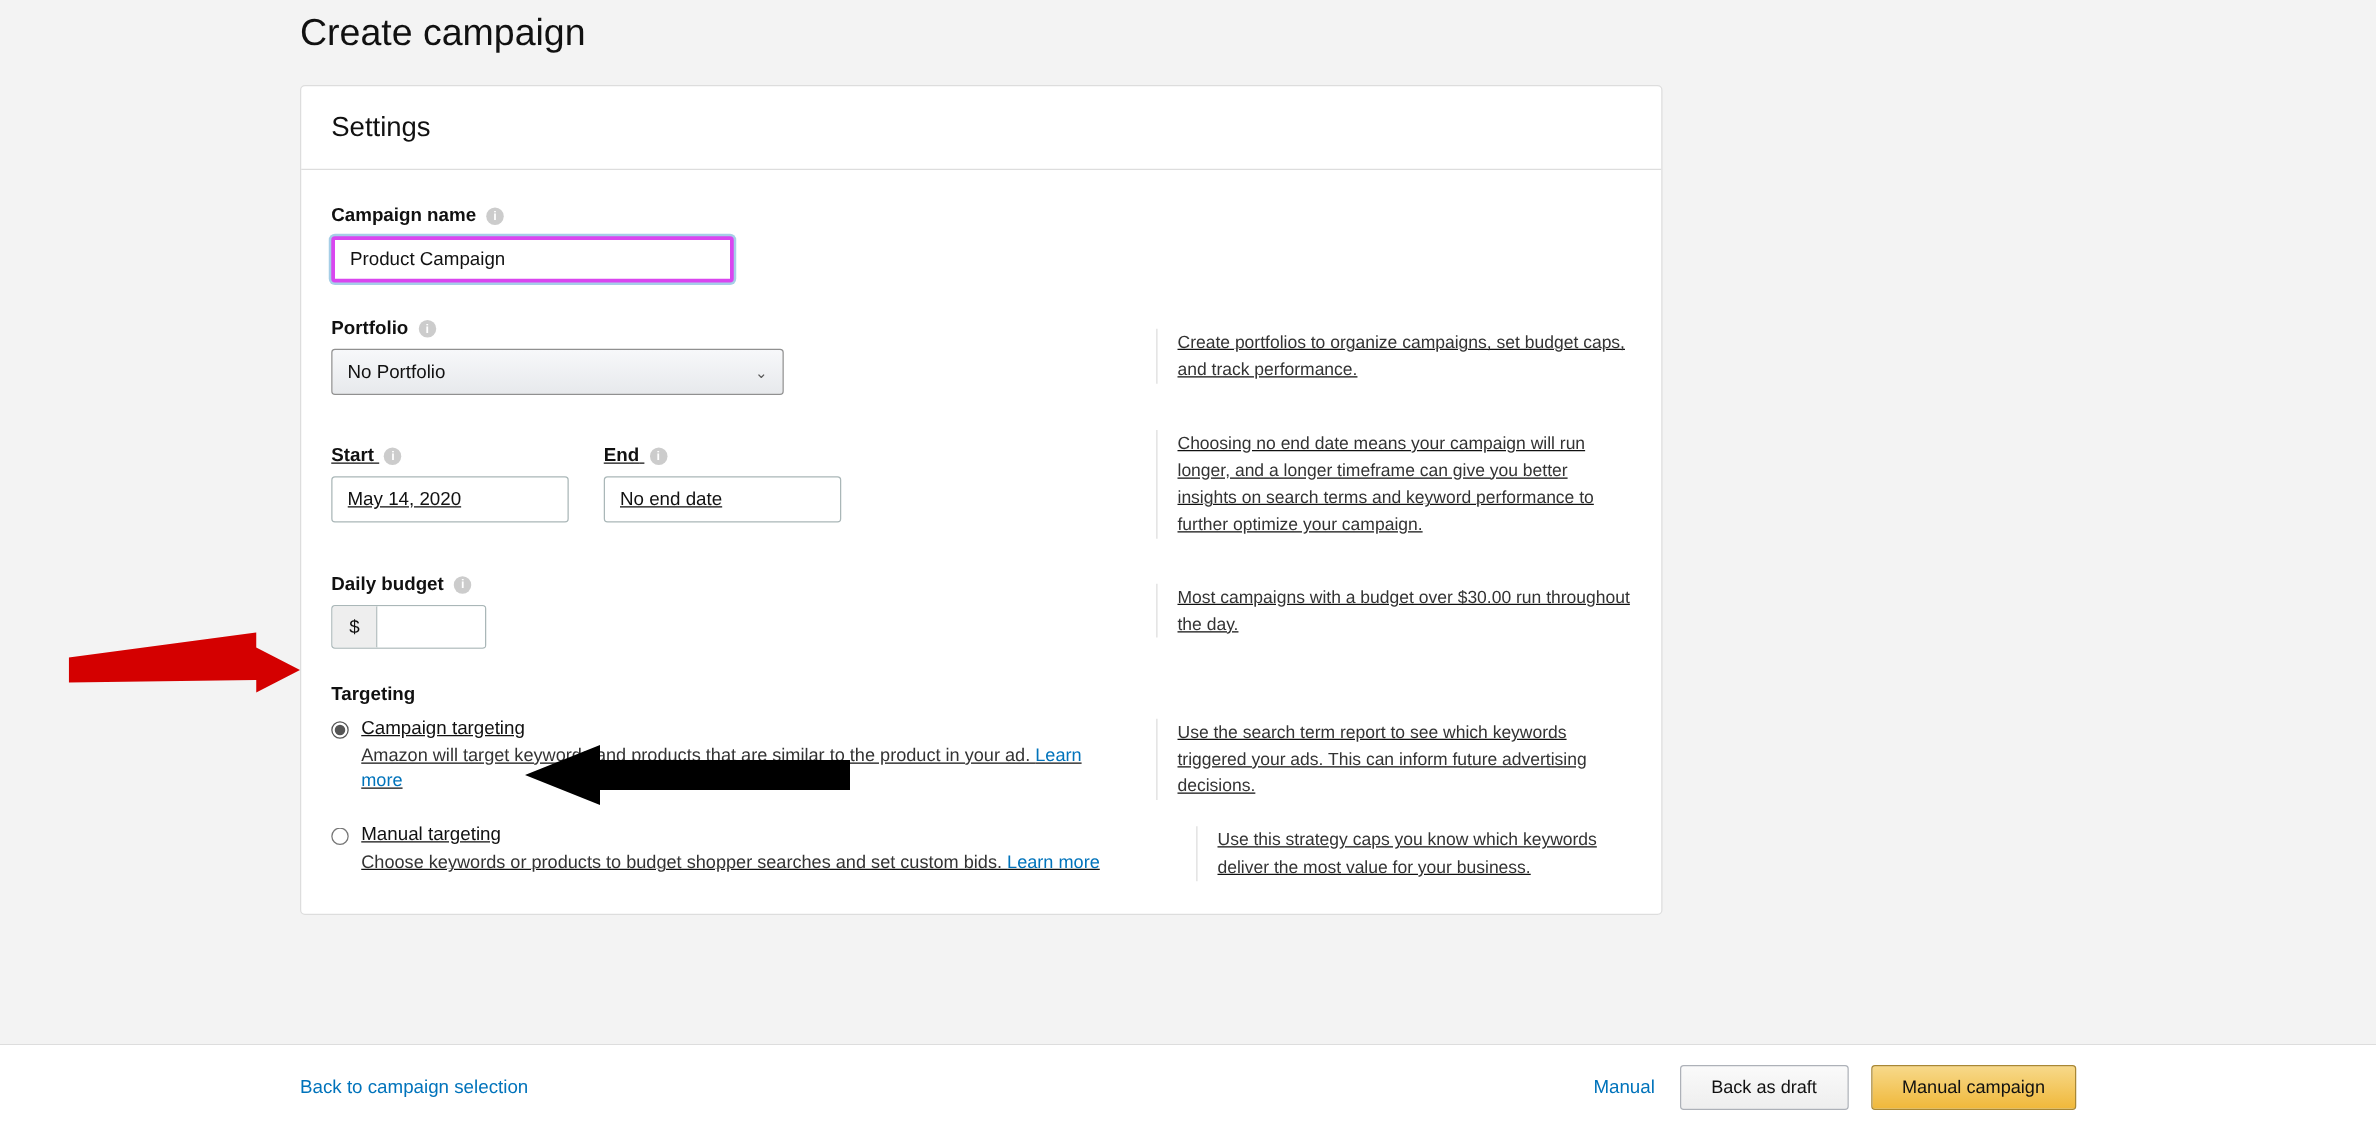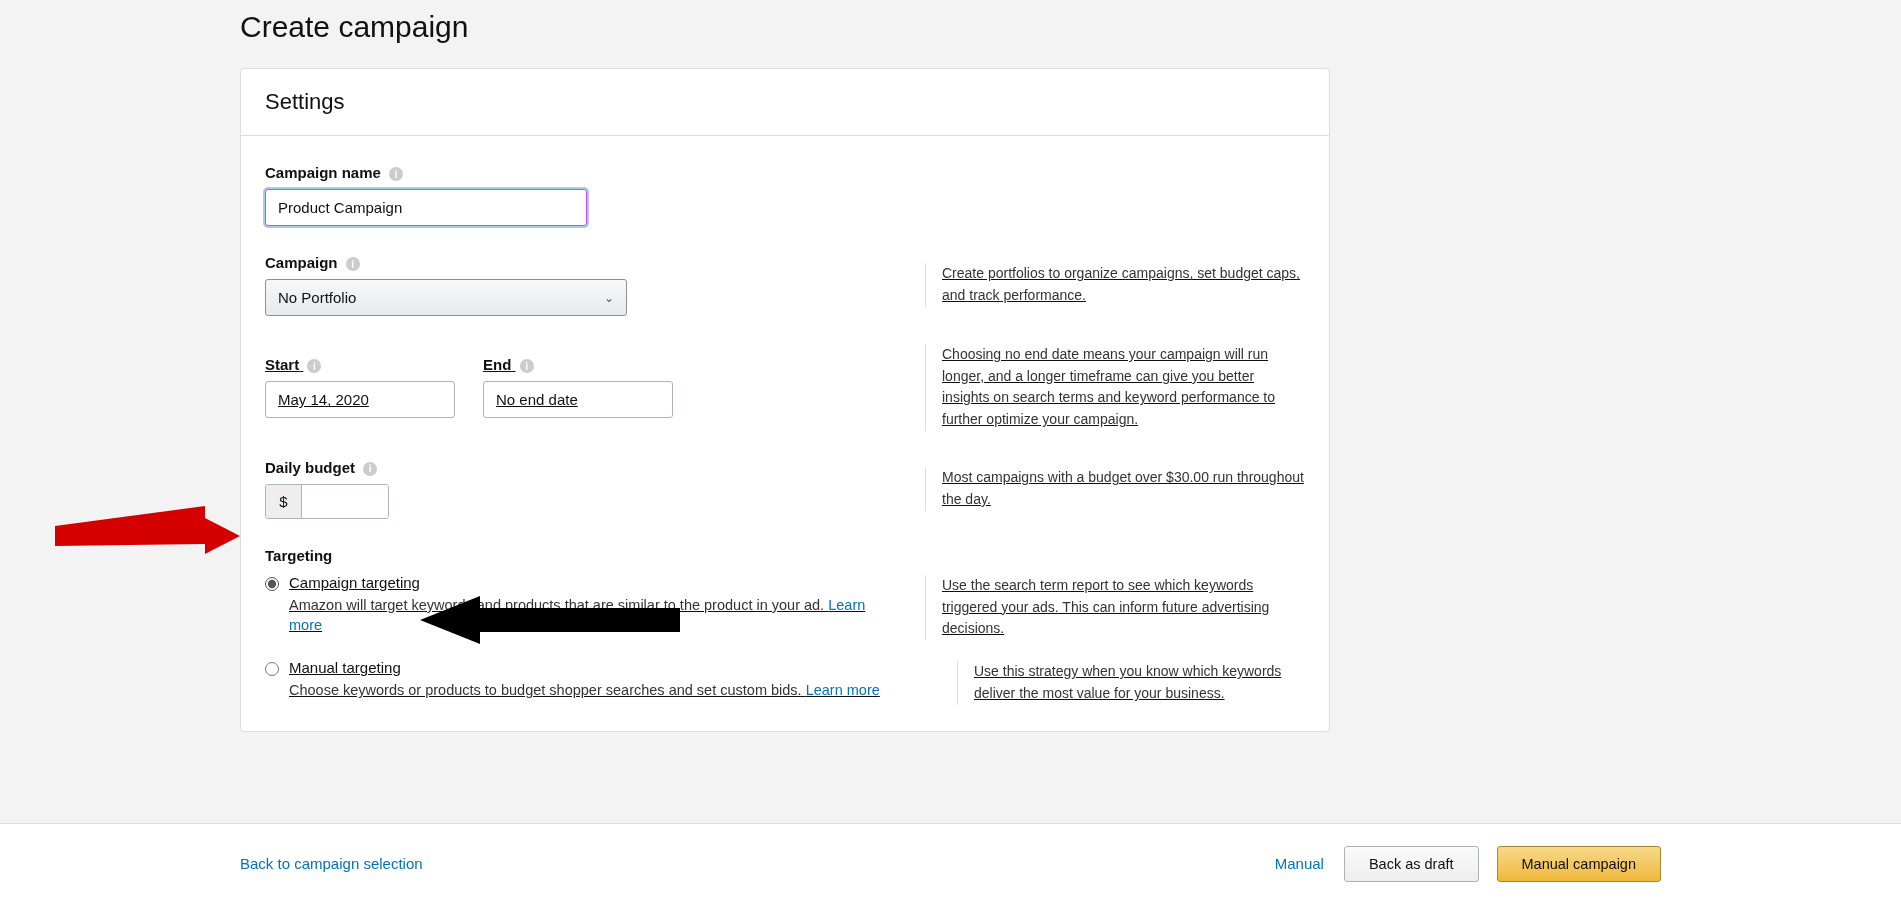--- a/index.html
+++ b/index.html
@@ -87,21 +87,21 @@
       width: 322px;
       height: 37px;
       padding: 0 12px;
       font-size: 15px;
       border: 1px solid #aab7b8;
       border-radius: 3px;
       background: #fff;
       color: #111;
     }
     .text-input.focused {
-      border: 1px solid #d946ef;
+      border: 3px solid #d946ef;
       box-shadow: 0 0 0 2px rgba(0,115,187,0.35);
       outline: none;
     }
     .select-wrap {
       position: relative;
       width: 362px;
     }
     .select {
       width: 100%;
       height: 37px;
@@ -192,21 +192,21 @@
       color: #0073bb;
       text-decoration: none;
       cursor: pointer;
     }
     
     .footer-bar {
       position: fixed;
       bottom: 0;
       left: 0;
       width: 1901px;
-      height: 80px;
+      height: 68px;
       background: #fff;
       border-top: 1px solid #ddd;
       display: flex;
       align-items: center;
       padding: 0 240px 0 240px;
     }
     .footer-bar .back-link {
       color: #0073bb;
       font-size: 15px;
       text-decoration: none;
@@ -269,21 +269,21 @@
           <div class="row-left">
             <label class="field-label"><span>Campaign name</span>
               <span class="info-icon">i</span>
             </label><br>
             <input type="text" class="text-input focused" value="Product Campaign" style="">
           </div>
         </div>
 
         <div class="row">
           <div class="row-left">
-            <label class="field-label"><span>Campaign</span>
+            <label class="field-label"><span>Portfolio</span>
               <span class="info-icon">i</span>
             </label><br>
             <div class="select-wrap">
               <button class="select">
                 <span>No Portfolio</span>
                 <span class="chev">⌄</span>
               </button>
             </div>
           </div>
           <div class="row-right">Create portfolios to organize campaigns, set budget caps, and track performance.</div>
@@ -346,21 +346,21 @@
               <input type="radio" class="radio" name="targeting" style="">
               <div class="radio-content">
                 <div class="radio-title">Manual targeting</div>
                 <div class="radio-desc">
                   <span>Choose keywords or products to budget shopper searches and set custom bids. </span>
                   <a class="learn-more">Learn more</a>
                 </div>
               </div>
             </div>
           </div>
-          <div class="row-right">Use this strategy when you know which keywords deliver the most value for your business.</div>
+          <div class="row-right">Use this strategy caps you know which keywords deliver the most value for your business.</div>
         </div>
 
       </div>
     </div>
 
     <svg class="arrow-red" width="200" height="80">
       <polygon points="0,30 150,10 150,22 185,40 150,58 150,48 0,50" fill="#d40000"></polygon>
     </svg>
 
     <svg class="arrow-black" width="260" height="60">

